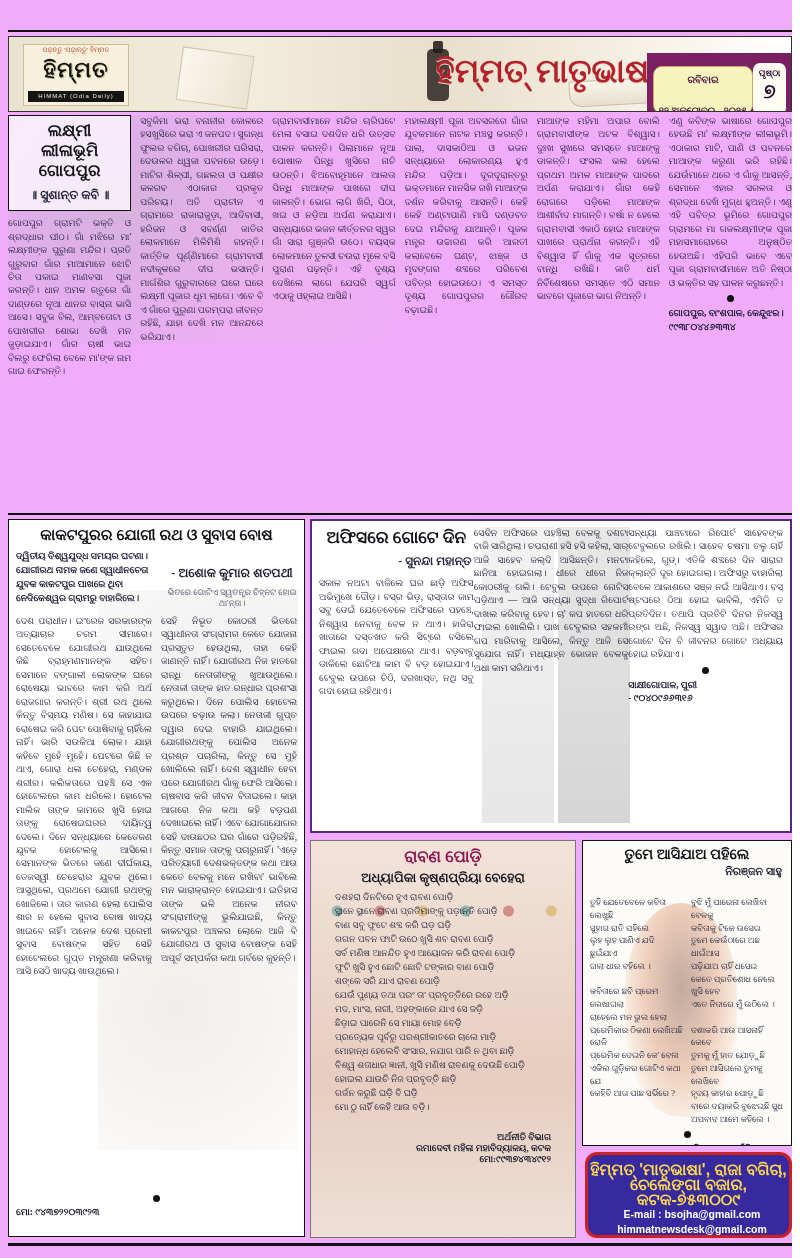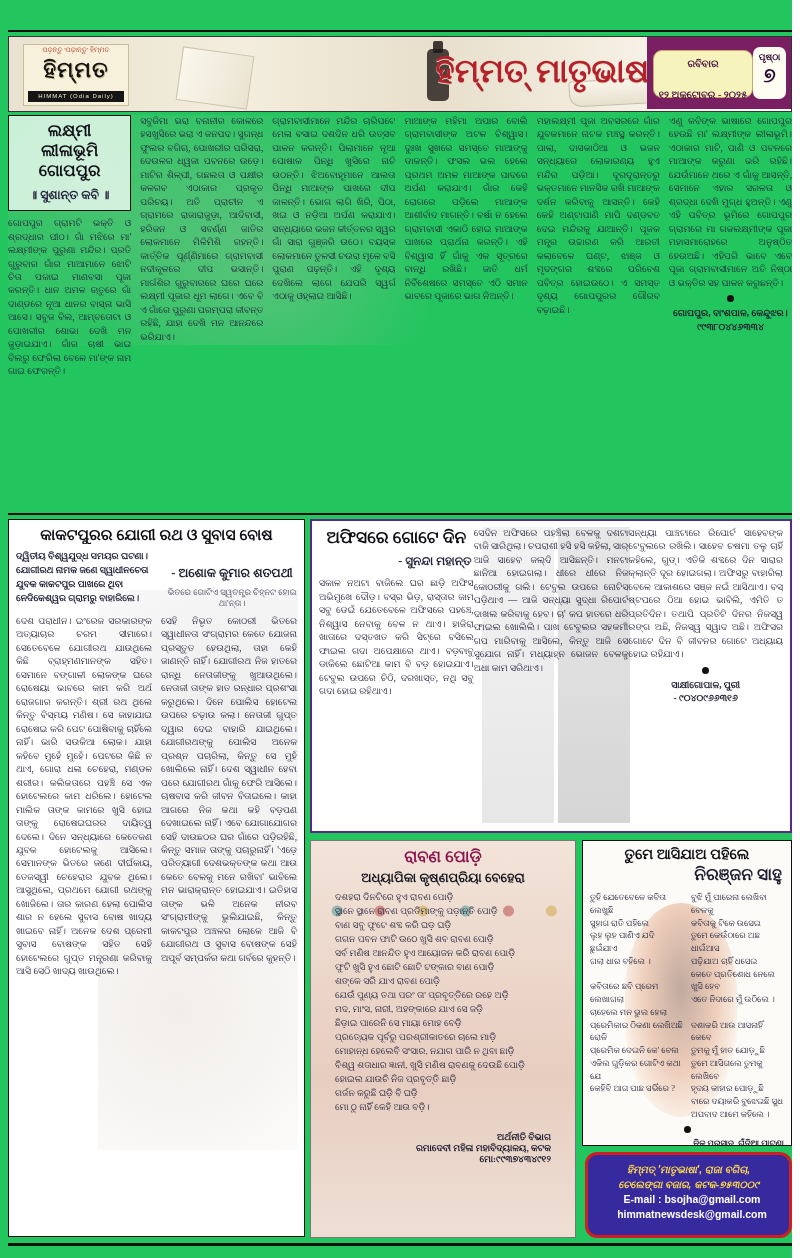--- a/index.html
+++ b/index.html
@@ -1,47 +1,47 @@
 <!DOCTYPE html>
 <html><head>
 <meta charset="utf-8">
 <style>
   html,body{margin:0;padding:0;background:#fff;}
-  .page{position:relative;width:792px;height:1258px;background:#22c55e;overflow:hidden;
+  .page{position:relative;width:792px;height:1258px;background:#f0abfc;overflow:hidden;
         font-family:"Liberation Serif","DejaVu Sans",serif;color:#1c1c30;}
   .rule{position:absolute;background:#111;}
   
   .masthead{position:absolute;left:8px;top:36px;width:782px;height:74px;border:1px solid #333;
     background:linear-gradient(90deg,#e9e2d0 0%,#f3eddd 30%,#e8dfcc 55%,#f5efe2 78%,#ffffff 100%);overflow:hidden;}
   .ink-bottle{position:absolute;left:418px;top:12px;width:22px;height:52px;background:#2c2420;border-radius:5px;opacity:.85;}
   .ink-cap{position:absolute;left:424px;top:4px;width:10px;height:12px;background:#201a16;border-radius:2px;opacity:.85;}
   .book-shape{position:absolute;left:560px;top:42px;width:96px;height:24px;background:linear-gradient(180deg,#fbf8ee,#e4ddc8);
     border:1px solid #b9b09a;border-radius:3px 3px 12px 12px;transform:rotate(-3deg);opacity:.8;}
   .book-shape2{position:absolute;left:170px;top:14px;width:70px;height:52px;background:linear-gradient(100deg,#fdfaf1,#e9e2cf);
     border:1px solid #c4bba4;transform:rotate(8deg);opacity:.8;}
   .logo{position:absolute;left:14px;top:7px;width:104px;height:60px;background:#f7f0da;border:1px solid #c9bd97;text-align:center;}
   .logo-tag{font-size:7px;color:#b2452a;line-height:10px;white-space:nowrap;overflow:hidden;}
   .logo-name{font-size:22px;font-weight:bold;color:#141414;line-height:30px;letter-spacing:1px;
     text-shadow:1px 1px 0 #cfc49c;}
   .logo-bar{position:absolute;left:4px;right:4px;bottom:3px;height:11px;background:#151515;color:#f3eccb;
     font-size:6px;line-height:11px;letter-spacing:1px;font-family:"Liberation Sans",sans-serif;}
   .mast-title{position:absolute;left:288px;top:16px;width:360px;text-align:right;font-size:33px;font-weight:bold;
     color:#b3222a;text-shadow:0 1px 0 #e9d8c8;white-space:nowrap;}
-  .mast-right{position:absolute;right:0;top:0;width:144px;height:72px;background:#7b1f63;}
+  .mast-right{position:absolute;right:0;top:16px;width:144px;height:72px;background:#7b1f63;}
   .date-pill{position:absolute;left:6px;top:13px;width:98px;height:46px;background:#f7f3bd;border:1px solid #caa86a;
     border-radius:9px;text-align:center;color:#4a1240;}
   .date-day{font-size:10px;font-weight:bold;margin-top:7px;}
   .date-date{font-size:10px;font-weight:bold;margin-top:19px;}
   .page-pill{position:absolute;right:5px;top:10px;width:33px;height:52px;background:#fffdf2;border-radius:7px;
     text-align:center;color:#2a0c33;}
   .page-label{font-size:9px;font-weight:bold;margin-top:5px;}
   .page-num{font-size:20px;font-weight:bold;line-height:24px;}
   
   .col{flex:1;overflow:hidden;text-align:justify;font-size:9.3px;line-height:1.45;color:#23233d;}
-  .sig{font-weight:bold;text-align:center;font-size:9.4px;color:#1a1a2e;}
+  .sig{font-weight:bold;text-align:left;font-size:9.4px;color:#1a1a2e;}
   .bullet{width:7px;height:7px;background:#111;border-radius:50%;margin:5px auto;}
   
   .art-top{position:absolute;left:8px;top:115px;width:784px;height:396px;}
   .wm-top{position:absolute;left:0;top:0;width:420px;height:230px;pointer-events:none;
     background:radial-gradient(circle at 22% 35%,rgba(150,190,150,.30),transparent 55%),
                radial-gradient(circle at 62% 62%,rgba(232,190,200,.28),transparent 60%);}
   .art-top-cols{position:relative;display:flex;gap:9px;height:100%;}
   .headline-box{border:1.5px solid #111;background:rgba(255,255,255,.75);text-align:center;padding:5px 12px 6px;margin-bottom:6px;}
   .headline-box .t{font-size:16.5px;font-weight:bold;color:#101018;line-height:20px;}
   .headline-box .b{font-size:12.5px;font-weight:bold;margin-top:5px;}
@@ -81,28 +81,28 @@
       radial-gradient(circle at 93% 50%,#c8a030 0 5px,transparent 6px);}
   .ravan-title{position:relative;font-size:16.5px;font-weight:bold;color:#8b1550;text-align:center;}
   .ravan-author{position:relative;font-size:13px;font-weight:bold;color:#15151f;text-align:center;margin:3px 0 5px;}
   .poemtext{position:relative;white-space:pre-line;font-size:9.2px;line-height:1.52;color:#26263f;}
   .ravan-sig{position:relative;white-space:pre-line;font-size:9.2px;font-weight:bold;text-align:right;color:#1a1a2e;}
   .tume{position:absolute;left:582px;top:840px;width:210px;height:306px;border:1.5px solid #111;
     box-sizing:border-box;overflow:hidden;padding:5px 7px;background:#fdfbf7;}
   .sadhu{position:absolute;left:42px;top:62px;width:112px;height:214px;border-radius:50%/42%;
     background:radial-gradient(ellipse at 50% 40%,rgba(120,70,50,.45),rgba(205,110,60,.32) 45%,rgba(230,160,110,.16) 70%,transparent 78%);}
   .tume-title{position:relative;font-size:14.5px;font-weight:bold;text-align:center;color:#0d0d14;}
-  .tume-author{position:relative;font-size:17px;font-weight:bold;text-align:right;margin:2px 2px 6px 0;}
+  .tume-author{position:relative;font-size:11px;font-weight:bold;text-align:right;margin:2px 2px 18px 0;}
   .tume-cols{position:relative;display:flex;gap:8px;}
   .tume-cols .poemtext{font-size:8.5px;line-height:1.5;flex:1;}
   .tume-sig{position:relative;white-space:pre-line;font-size:8.6px;font-weight:bold;text-align:right;margin-top:2px;}
   .contact{position:absolute;left:585px;top:1152px;width:207px;height:86px;background:#372a9e;
     border:3px solid #cf2020;border-radius:12px;box-sizing:border-box;text-align:center;padding-top:7px;
     font-family:"Liberation Sans",sans-serif;}
-  .contact .odia{color:#ffd94d;font-size:10px;font-weight:bold;line-height:15px;font-style:italic;}
+  .contact .odia{color:#ffd94d;font-size:16px;font-weight:bold;line-height:15px;}
   .contact .mail{color:#ffffff;font-size:10.5px;font-weight:bold;line-height:15px;margin-left:7px;}
 </style>
 </head>
 <body>
 
 <div class="page">
 
   <div class="rule" style="left:8px;top:30px;width:784px;height:2px;"></div>
 
   <div class="masthead">
@@ -133,22 +133,22 @@
     <div class="art-top-cols">
       <div class="col">
         <div class="headline-box">
           <div class="t">ଲକ୍ଷ୍ମୀ ଲୀଳାଭୂମି ଗୋପପୁର</div>
           <div class="b">॥ ସୁଶାନ୍ତ କବି ॥</div>
         </div>
         <span>ଗୋପପୁର ଗ୍ରାମଟି ଭକ୍ତି ଓ ଶ୍ରଦ୍ଧାର ପୀଠ। ଗାଁ ମଝିରେ ମା' ଲକ୍ଷ୍ମୀଙ୍କ ପୁରୁଣା ମନ୍ଦିର। ପ୍ରତି ଗୁରୁବାର ଗାଁର ମାଆମାନେ ଝୋଟି ଚିତା ପକାଇ ମାଣବସା ପୂଜା କରନ୍ତି। ଧାନ ଅମଳ ଋତୁରେ ଗାଁ ଦାଣ୍ଡରେ ନୂଆ ଧାନର ବାସ୍ନା ଭାସି ଆସେ। ସବୁଜ ବିଲ, ଆମ୍ବତୋଟା ଓ ପୋଖରୀର ଶୋଭା ଦେଖି ମନ ଜୁଡ଼ାଇଯାଏ। ଗାଁର ଚାଷୀ ଭାଇ ବିଲରୁ ଫେରିଲା ବେଳେ ମା'ଙ୍କ ନାମ ଗାଇ ଫେରନ୍ତି।</span>
       </div>
       <div class="col">ସବୁଜିମା ଭରା ବନାନୀର କୋଳରେ ହସଖୁସିରେ ଭରା ଏ ଜନପଦ। ସୁଗନ୍ଧ ଫୁଲର ବଗିଚା, ପୋଖରୀର ପରିସରା, ଦେଉଳର ଧ୍ୱଜା ପବନରେ ଉଡ଼େ। ମାଟିର ଶିଳ୍ପୀ, ଗଛଲତା ଓ ପକ୍ଷୀର କଳରବ ଏଠାକାର ପ୍ରକୃତ ପରିଚୟ। ଅତି ପ୍ରାଚୀନ ଏ ଗ୍ରାମରେ ରାଜାରାଜୁଡ଼ା, ଆଦିବାସୀ, ହରିଜନ ଓ ସବର୍ଣ୍ଣ ଜାତିର ଲୋକମାନେ ମିଳିମିଶି ରହନ୍ତି। କାର୍ତ୍ତିକ ପୂର୍ଣ୍ଣିମାରେ ଗ୍ରାମବାସୀ ନଦୀକୂଳରେ ଦୀପ ଭସାନ୍ତି। ମାର୍ଗଶିର ଗୁରୁବାରରେ ଘରେ ଘରେ ଲକ୍ଷ୍ମୀ ପୂଜାର ଧୂମ ଲାଗେ। ଏବେ ବି ଏ ଗାଁରେ ପୁରୁଣା ପରମ୍ପରା ଜୀବନ୍ତ ରହିଛି, ଯାହା ଦେଖି ମନ ଆନନ୍ଦରେ ଭରିଯାଏ।</div>
       <div class="col">ଗ୍ରାମବାସୀମାନେ ମନ୍ଦିର ଚାରିପଟେ ମେଳା ବସାଇ ଦଶଦିନ ଧରି ଉତ୍ସବ ପାଳନ କରନ୍ତି। ପିଲାମାନେ ନୂଆ ପୋଷାକ ପିନ୍ଧି ଖୁସିରେ ନାଚି ଉଠନ୍ତି। ଝିଅବୋହୂମାନେ ଆଲତା ପିନ୍ଧି ମାଆଙ୍କ ପାଖରେ ଦୀପ ଜାଳନ୍ତି। ଭୋଗ ଲାଗି ଖିରି, ପିଠା, ଖଇ ଓ ନଡ଼ିଆ ଅର୍ପଣ କରାଯାଏ। ସନ୍ଧ୍ୟାରେ ଭଜନ କୀର୍ତ୍ତନର ସ୍ୱର ଗାଁ ସାରା ଗୁଞ୍ଜରି ଉଠେ। ବୟସ୍କ ଲୋକମାନେ ତୁଳସୀ ଚଉରା ମୂଳେ ବସି ପୁରାଣ ପଢ଼ନ୍ତି। ଏହି ଦୃଶ୍ୟ ଦେଖିଲେ ଲାଗେ ଯେପରି ସ୍ୱର୍ଗ ଏଠାକୁ ଓହ୍ଲାଇ ଆସିଛି।</div>
+      <div class="col">ମହାଲକ୍ଷ୍ମୀ ପୂଜା ଅବସରରେ ଗାଁର ଯୁବକମାନେ ନାଟକ ମଞ୍ଚସ୍ଥ କରନ୍ତି। ପାଲା, ଦାସକାଠିଆ ଓ ଭଜନ ସନ୍ଧ୍ୟାରେ ଲୋକାରଣ୍ୟ ହୁଏ ମନ୍ଦିର ପଡ଼ିଆ। ଦୂରଦୂରାନ୍ତରୁ ଭକ୍ତମାନେ ମାନସିକ ରଖି ମାଆଙ୍କ ଦର୍ଶନ କରିବାକୁ ଆସନ୍ତି। କେହି କେହି ଅଣ୍ଟାପାଣି ମାପି ଦଣ୍ଡବତ ଦେଇ ମନ୍ଦିରକୁ ଯାଆନ୍ତି। ପୂଜକ ମନ୍ତ୍ର ଉଚ୍ଚାରଣ କରି ଆରତୀ କଲାବେଳେ ଘଣ୍ଟ, ଝାଞ୍ଜ ଓ ମୃଦଙ୍ଗର ଶବ୍ଦରେ ପରିବେଶ ପବିତ୍ର ହୋଇଉଠେ। ଏ ସମସ୍ତ ଦୃଶ୍ୟ ଗୋପପୁରର ଗୌରବ ବଢ଼ାଇଛି।</div>
       <div class="col">ମାଆଙ୍କ ମହିମା ଅପାର ବୋଲି ଗ୍ରାମବାସୀଙ୍କ ଅଟଳ ବିଶ୍ୱାସ। ଦୁଃଖ ସୁଖରେ ସମସ୍ତେ ମାଆଙ୍କୁ ଡାକନ୍ତି। ଫସଲ ଭଲ ହେଲେ ପ୍ରଥମ ଅମଳ ମାଆଙ୍କ ପାଦରେ ଅର୍ପଣ କରାଯାଏ। ଗାଁର କେହି ରୋଗରେ ପଡ଼ିଲେ ମାଆଙ୍କ ଆଶୀର୍ବାଦ ମାଗନ୍ତି। ବର୍ଷା ନ ହେଲେ ଗ୍ରାମବାସୀ ଏକାଠି ହୋଇ ମାଆଙ୍କ ପାଖରେ ପ୍ରାର୍ଥନା କରନ୍ତି। ଏହି ବିଶ୍ୱାସ ହିଁ ଗାଁକୁ ଏକ ସୂତ୍ରରେ ବାନ୍ଧି ରଖିଛି। ଜାତି ଧର୍ମ ନିର୍ବିଶେଷରେ ସମସ୍ତେ ଏଠି ସମାନ ଭାବରେ ପୂଜାରେ ଭାଗ ନିଅନ୍ତି।</div>
-      <div class="col">ମହାଲକ୍ଷ୍ମୀ ପୂଜା ଅବସରରେ ଗାଁର ଯୁବକମାନେ ନାଟକ ମଞ୍ଚସ୍ଥ କରନ୍ତି। ପାଲା, ଦାସକାଠିଆ ଓ ଭଜନ ସନ୍ଧ୍ୟାରେ ଲୋକାରଣ୍ୟ ହୁଏ ମନ୍ଦିର ପଡ଼ିଆ। ଦୂରଦୂରାନ୍ତରୁ ଭକ୍ତମାନେ ମାନସିକ ରଖି ମାଆଙ୍କ ଦର୍ଶନ କରିବାକୁ ଆସନ୍ତି। କେହି କେହି ଅଣ୍ଟାପାଣି ମାପି ଦଣ୍ଡବତ ଦେଇ ମନ୍ଦିରକୁ ଯାଆନ୍ତି। ପୂଜକ ମନ୍ତ୍ର ଉଚ୍ଚାରଣ କରି ଆରତୀ କଲାବେଳେ ଘଣ୍ଟ, ଝାଞ୍ଜ ଓ ମୃଦଙ୍ଗର ଶବ୍ଦରେ ପରିବେଶ ପବିତ୍ର ହୋଇଉଠେ। ଏ ସମସ୍ତ ଦୃଶ୍ୟ ଗୋପପୁରର ଗୌରବ ବଢ଼ାଇଛି।</div>
       <div class="col">
         <span>ଏଣୁ କବିଙ୍କ ଭାଷାରେ ଗୋପପୁର ହେଉଛି ମା' ଲକ୍ଷ୍ମୀଙ୍କ ଲୀଳାଭୂମି। ଏଠାକାର ମାଟି, ପାଣି ଓ ପବନରେ ମାଆଙ୍କ କରୁଣା ଭରି ରହିଛି। ଯେଉଁମାନେ ଥରେ ଏ ଗାଁକୁ ଆସନ୍ତି, ସେମାନେ ଏହାର ସରଳତା ଓ ଶ୍ରଦ୍ଧା ଦେଖି ମୁଗ୍ଧ ହୁଅନ୍ତି। ଏଣୁ ଏହି ପବିତ୍ର ଭୂମିରେ ଗୋପପୁର ଗ୍ରାମରେ ମା ଗଜଲକ୍ଷ୍ମୀଙ୍କ ପୂଜା ମହାସମାରୋହରେ ଅନୁଷ୍ଠିତ ହେଉଅଛି। ଏହିପରି ଭାବେ ଏବେ ପୂଜା ଗ୍ରାମବାସୀମାନେ ଅତି ନିଷ୍ଠା ଓ ଭକ୍ତିର ସହ ପାଳନ କରୁଛନ୍ତି।</span>
         <div class="bullet"></div>
         <div class="sig">ଗୋପପୁର, ବାଂଶପାଳ, କେନ୍ଦୁଝର।</div>
         <div class="sig">୯୯୩୮୦୪୪୬୩୩୪</div>
       </div>
     </div>
   </div>
 
   <div class="rule" style="left:8px;top:513px;width:784px;height:2px;"></div>
@@ -159,20 +159,24 @@
     <div class="art-left-head">
       <div class="art-left-intro">ଦ୍ୱିତୀୟ ବିଶ୍ୱଯୁଦ୍ଧ ସମୟର ଘଟଣା। ଯୋଗୀରଥ ନାମକ ଜଣେ ସ୍ୱାଧୀନଚେତା ଯୁବକ କାକଟପୁର ପାଖରେ ଥିବା ନେଦିକେଶ୍ୱର ଗ୍ରାମରୁ ବାହାରିଲେ।</div>
       <div class="art-left-authwrap">
         <div class="art-left-author">- ଅଶୋକ କୁମାର ଶତପଥୀ</div>
         <div class="art-left-note">ଭିତରେ ଗୋଟିଏ ସ୍ୱତନ୍ତ୍ର ଚିହ୍ନଟ ହୋଇ ଥା'ନ୍ତା।</div>
       </div>
     </div>
     <div class="art-left-cols">
       <div class="col">ଦେଶ ପରାଧୀନ। ଇଂରେଜ ସରକାରଙ୍କ ଅତ୍ୟାଚାର ଚରମ ସୀମାରେ। ସେତେବେଳେ ଯୋଗୀରଥ ଯାଉଥିଲେ କିଛି ବ୍ରାହ୍ମଣମାନଙ୍କ ସହିତ। ସେମାନେ ବଙ୍ଗାଳୀ ଲୋକଙ୍କ ଘରେ ରୋଷେୟା ଭାବରେ କାମ କରି ଅର୍ଥ ରୋଜଗାର କରନ୍ତି। ଶ୍ରୀ ରଥ ଥିଲେ କିନ୍ତୁ ବିସ୍ମୟ ମଣିଷ। ସେ ଜାହାଯାଇ ରୋଷେଇ କରି ପେଟ ପୋଷିବାକୁ ଚାହିଁଲେ ନାହିଁ। ଭାରି ସଉକିଆ ଲୋକ। ଯାହା କହିବେ ମୁହେଁ ମୁହେଁ। ପେଟରେ କିଛି ନ ଥାଏ, ଗୋରା ଧଳା ଚେହେରା, ମଣ୍ଡଳ ଶରୀର। କଲିକତାରେ ପହଞ୍ଚି ସେ ଏକ ହୋଟେଲରେ କାମ ଧରିଲେ। ହୋଟେଲ ମାଲିକ ତାଙ୍କ କାମରେ ଖୁସି ହୋଇ ତାଙ୍କୁ ରୋଷେଇଘରର ଦାୟିତ୍ୱ ଦେଲେ। ଦିନେ ସନ୍ଧ୍ୟାରେ କେତେଜଣ ଯୁବକ ହୋଟେଲକୁ ଆସିଲେ। ସେମାନଙ୍କ ଭିତରେ ଜଣେ ଦୀର୍ଘକାୟ, ତେଜସ୍ୱୀ ଚେହେରାର ଯୁବକ ଥିଲେ। ଆସୁଥିଲେ, ପ୍ରଥମେ ଯୋଗୀ ରଥଙ୍କୁ ଖୋଜିଲେ। ତାର କାରଣ ହେଲା ପୋଲିସ ଶାର ନ ହେଲେ ସୁବାସ ବୋଷ ଖାଦ୍ୟ ଖାଇବେ ନାହିଁ। ଅନେକ ଦେଶ ପ୍ରେମୀ ସୁବାସ ବୋଷଙ୍କ ସହିତ ସେହି ହୋଟେଲରେ ଗୁପ୍ତ ମନ୍ତ୍ରଣା କରିବାକୁ ଆସି ସେଠି ଖାଦ୍ୟ ଖାଉଥିଲେ।</div>
       <div class="col">ସେହି ନିଭୃତ କୋଠରୀ ଭିତରେ ସ୍ୱାଧୀନତା ସଂଗ୍ରାମର କେତେ ଯୋଜନା ପ୍ରସ୍ତୁତ ହେଉଥିଲା, ତାହା କେହି ଜାଣନ୍ତି ନାହିଁ। ଯୋଗୀରଥ ନିଜ ହାତରେ ରାନ୍ଧି ନେତାଜୀଙ୍କୁ ଖୁଆଉଥିଲେ। ନେତାଜୀ ତାଙ୍କ ହାତ ରନ୍ଧାର ପ୍ରଶଂସା କରୁଥିଲେ। ଦିନେ ପୋଲିସ ହୋଟେଲ ଉପରେ ଚଢ଼ାଉ କଲା। ନେତାଜୀ ଗୁପ୍ତ ଦ୍ୱାର ଦେଇ ବାହାରି ଯାଇଥିଲେ। ଯୋଗୀରଥଙ୍କୁ ପୋଲିସ ଅନେକ ପ୍ରଶ୍ନ ପଚାରିଲା, କିନ୍ତୁ ସେ ମୁହଁ ଖୋଲିଲେ ନାହିଁ। ଦେଶ ସ୍ୱାଧୀନ ହେବା ପରେ ଯୋଗୀରଥ ଗାଁକୁ ଫେରି ଆସିଲେ। ଚାଷବାସ କରି ଜୀବନ ବିତାଇଲେ। କାହା ଆଗରେ ନିଜ କଥା କହି ବଡ଼ପଣ ଦେଖାଇଲେ ନାହିଁ। ଏବେ ଯୋଗାଯୋଗର ସେହି ଦାଉଛଠର ଘର ଗାଁରେ ପଡ଼ିରହିଛି, କିନ୍ତୁ ସମାଜ ତାଙ୍କୁ ପଚାରୁନାହିଁ। 'ଏଡ଼େ ପରିତ୍ୟାଗୀ ଦେଶଭକ୍ତଙ୍କ କଥା ଆଉ କେତେ ବେଳକୁ ମନେ ରଖିବା' ଭାବିଲେ ମନ ଭାରାକ୍ରାନ୍ତ ହୋଇଯାଏ। ଇତିହାସ ତାଙ୍କ ଭଳି ଅନେକ ନୀରବ ସଂଗ୍ରାମୀଙ୍କୁ ଭୁଲିଯାଇଛି, କିନ୍ତୁ କାକଟପୁର ଅଞ୍ଚଳର ଲୋକେ ଆଜି ବି ଯୋଗୀରଥ ଓ ସୁବାସ ବୋଷଙ୍କ ସେହି ଅପୂର୍ବ ସମ୍ପର୍କର କଥା ଗର୍ବରେ କୁହନ୍ତି।</div>
+    </div>
+    <div class="art-left-foot">
+      <div class="bullet"></div>
+      <div class="sig">ମୋ: ୯୪୩୭୨୨୦୩୯୨୩</div>
     </div>
   </div>
 
   <div class="office">
     <div class="strip1"></div>
     <div class="strip2"></div>
     <div class="office-cols">
       <div class="col">
         <div class="office-title">ଅଫିସରେ ଗୋଟେ ଦିନ</div>
         <div class="office-author">- ସୁନନ୍ଦା ମହାନ୍ତ</div>

